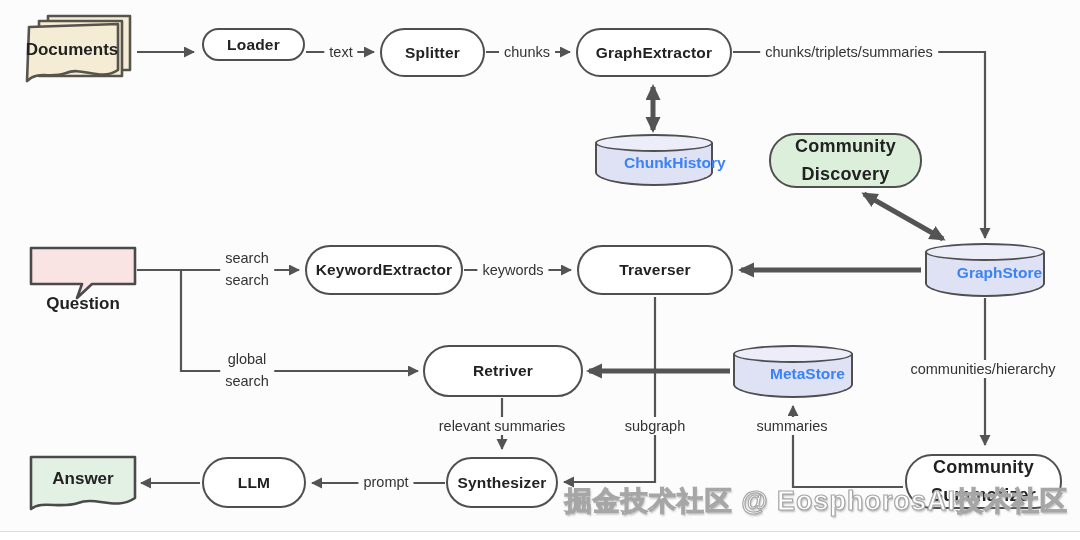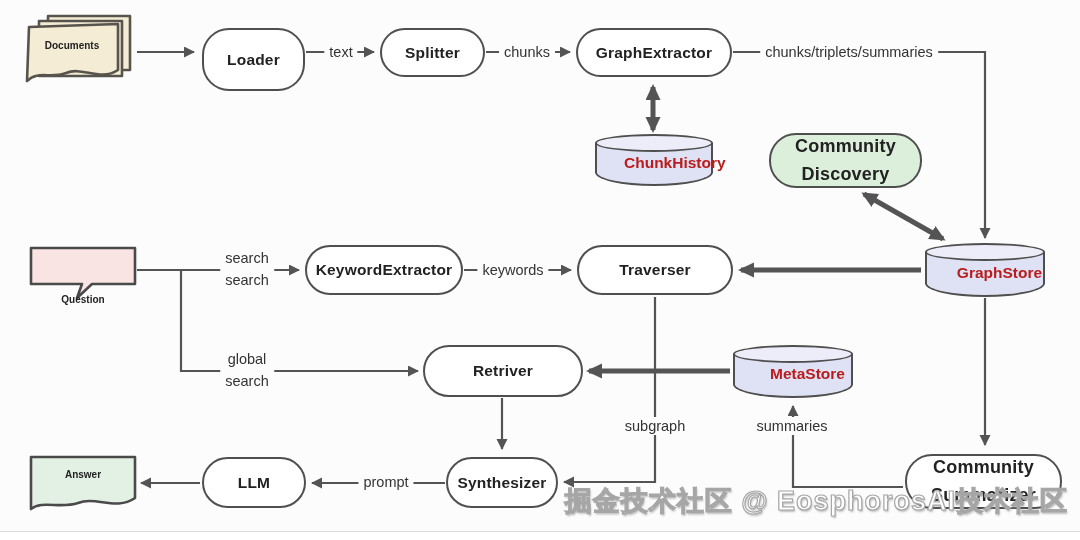--- a/index.html
+++ b/index.html
@@ -15,23 +15,23 @@
   }
   .pill.green{background:#dcefdb;}
   .two-line{flex-direction:column;line-height:1.55;font-size:18px;}
   .cylinder{}
   .cyl-top{position:absolute;left:0;right:0;top:0;height:18px;box-sizing:border-box;
     border:2.5px solid #4f4f4f;border-radius:50%;background:#ecedf9;z-index:2;}
   .cyl-body{position:absolute;left:0;right:0;top:9px;bottom:0;box-sizing:border-box;
     border:2.5px solid #4f4f4f;border-top:none;background:#dfe2f4;
     border-radius:0 0 55% 55% / 0 0 15px 15px;z-index:1;}
   .cyl-label{position:absolute;left:0;right:0;top:55%;transform:translateY(-50%);
-    text-align:center;font-weight:bold;font-size:15.5px;color:#b91c1c;z-index:3;margin-left:29px;}
+    text-align:center;font-weight:bold;font-size:15.5px;color:#3b82f6;z-index:3;margin-left:29px;}
   .shape-label{position:absolute;left:0;right:0;text-align:center;font-weight:bold;
-    font-size:10px;color:#222;z-index:2;}
+    font-size:17px;color:#222;z-index:2;}
   .edge-label{
     position:absolute;transform:translate(-50%,-50%);background:#fcfcfd;
     padding:1px 5px;font-size:14.5px;color:#333;white-space:nowrap;z-index:4;text-align:center;
   }
   .edge-label.two{line-height:1.5;}
   #watermark{
     position:absolute;top:483px;right:12px;font-size:27px;font-weight:bold;
     color:#ffffff;-webkit-text-stroke:1.2px #a6a6a6;
     text-shadow:1px 2px 2px rgba(140,140,140,.55);letter-spacing:1px;z-index:6;
   }
@@ -77,21 +77,21 @@
     <svg width="118" height="86" viewBox="0 0 118 86">
       <g stroke="#56544c" stroke-width="2.6" fill="#f4ecd4" stroke-linejoin="round">
         <path d="M28,8 H110 V62 H28 Z"></path>
         <path d="M19,13 H102 V68 H19 Z"></path>
         <path d="M9,19 L98,16 L98,62 C80,74 62,58 46,65 C30,71 18,62 7,73 Z"></path>
       </g>
     </svg>
     <span class="shape-label" style="top:32px;left:4px;right:18px;">Documents</span>
   </div>
 
-  <div class="node pill" style="left:202px;top:28px;width:103px;height:63px;">
+  <div class="node pill" style="left:202px;top:28px;width:103px;height:33px;">
     <span>Loader</span>
   </div>
 
   <div class="node pill" style="left:380px;top:28px;width:105px;height:49px;">
     <span>Splitter</span>
   </div>
 
   <div class="node pill" style="left:576px;top:28px;width:156px;height:49px;">
     <span>GraphExtractor</span>
   </div>
@@ -164,19 +164,21 @@
   <div class="edge-label two" style="left:247px;top:270px;">
     <div>search</div>
     <div>search</div>
   </div>
   <div class="edge-label two" style="left:247px;top:371px;">
     <div>global</div>
     <div>search</div>
   </div>
   <div class="edge-label" style="left:513px;top:270px;">keywords</div>
   <div class="edge-label" style="left:655px;top:426px;">subgraph</div>
+  <div class="edge-label" style="left:502px;top:426px;">relevant summaries</div>
   <div class="edge-label" style="left:792px;top:426px;text-align:center;">summaries</div>
+  <div class="edge-label" style="left:983px;top:369px;">communities/hierarchy</div>
   <div class="edge-label" style="left:386px;top:482px;">prompt</div>
 
   <div id="watermark">掘金技术社区 @ EosphorosAI技术社区</div>
   <div id="bottom-strip"></div>
 
 </div>
 
 </body></html>

